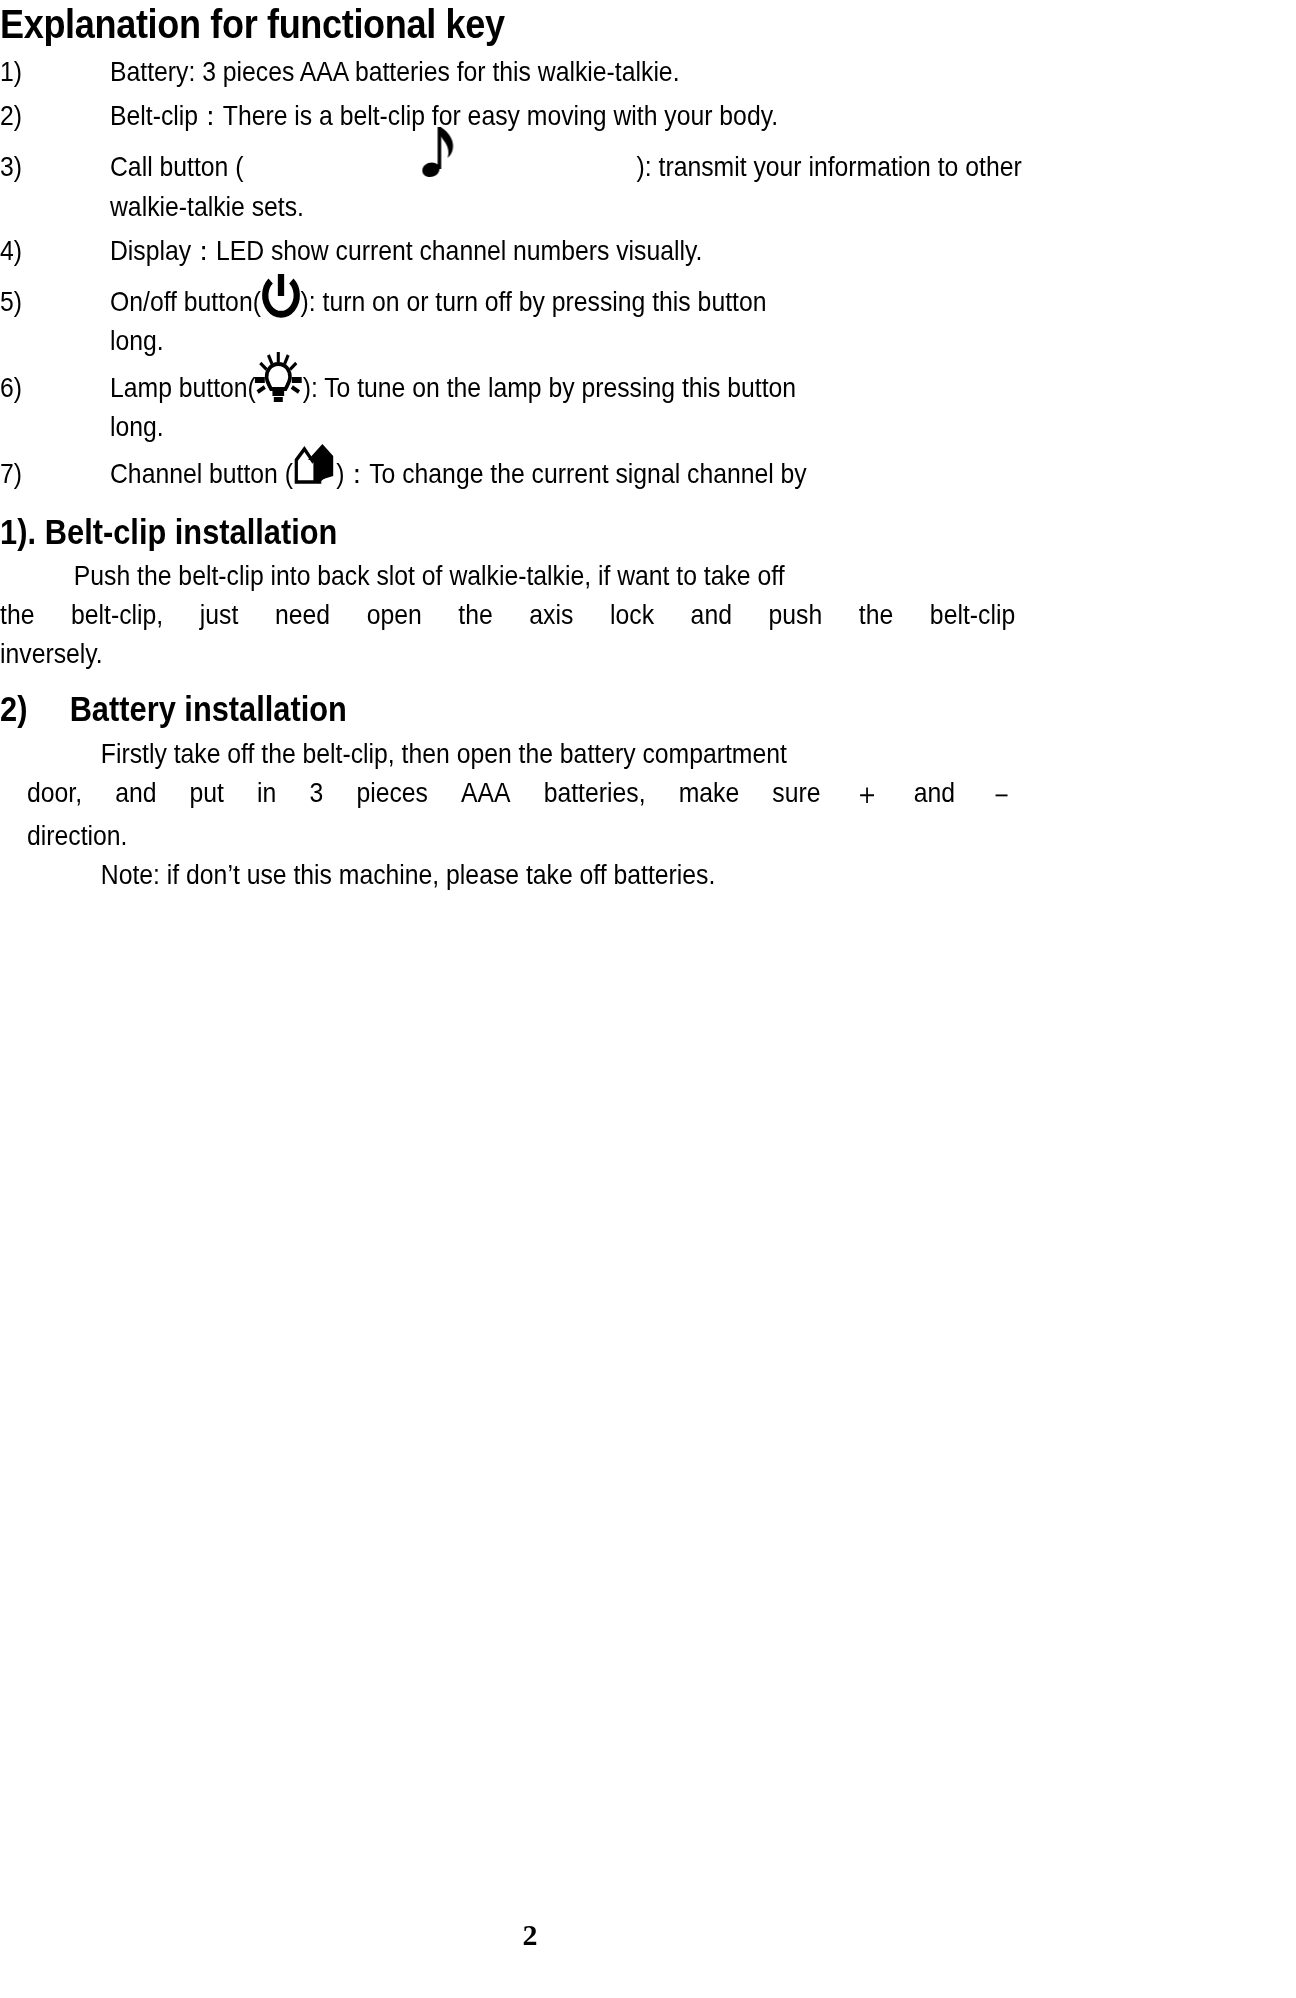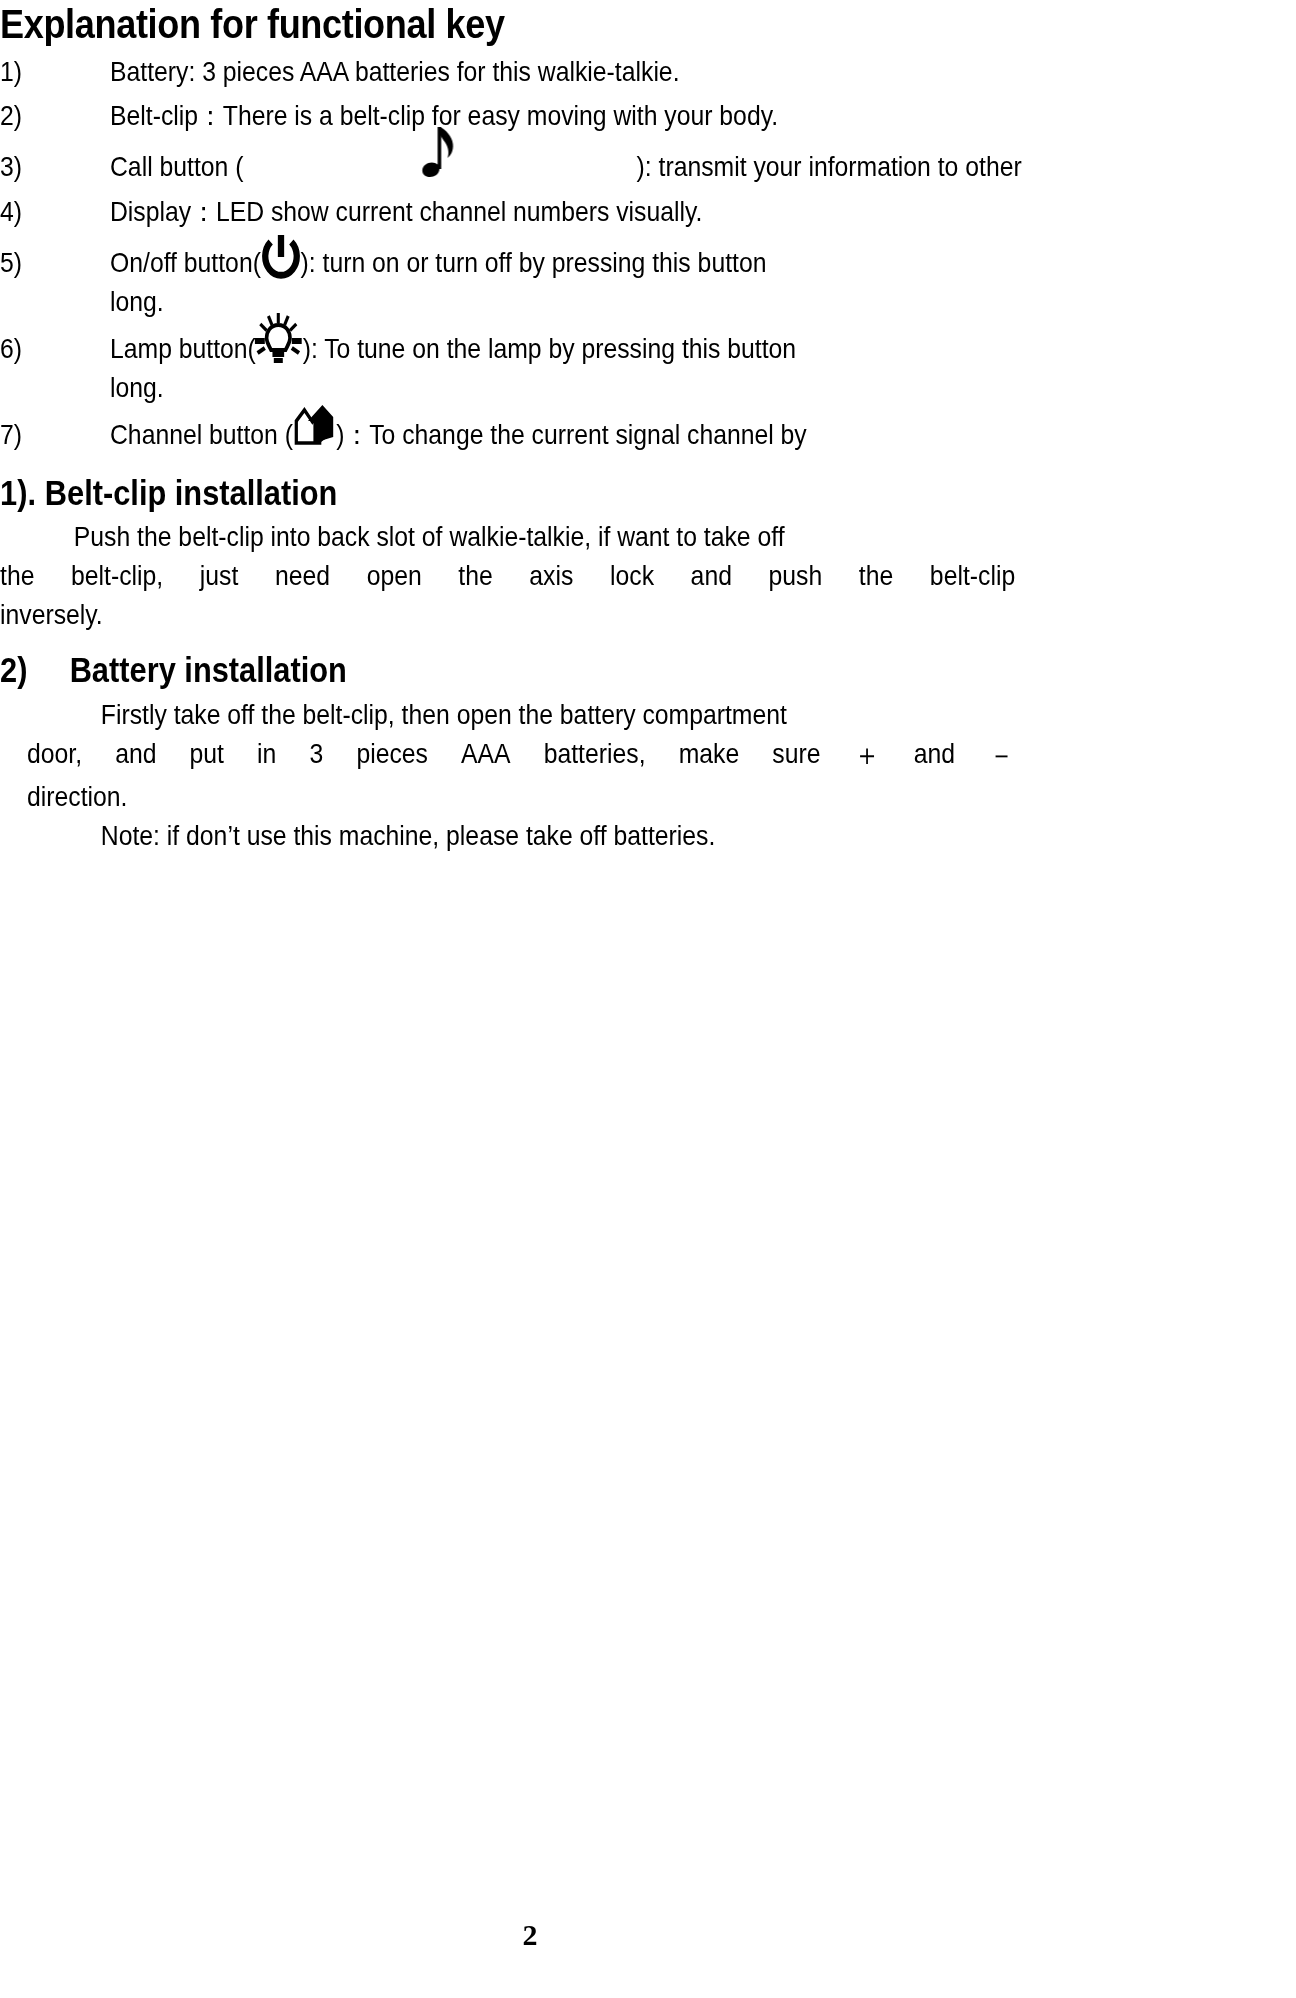--- a/index.html
+++ b/index.html
@@ -156,20 +156,24 @@
                 <svg viewBox="0 0 42 52" width="42" height="52" style="position:absolute;left:0;top:-22px;">
                   <path d="M20 44 C20 49 14.5 52 9.5 52 C4.5 52 1 49.5 1 45.5 C1 40.5 6.5 37.5 11.5 37.5 C14 37.5 16.5 38.2 18 39.5 L18 2 L22 2 L22 44 Z" fill="#000"></path>
                   <path d="M21 2 C27 5 34 11 35 19 C36 26 32 31 29 33 C31 28 30 22 26 17 C24 14.5 22 12 21 10 Z" fill="#000"></path>
                 </svg>
               </span>
               <span>): transmit your information to other</span>
             </span>
           </span>
         </div>
       </span>
+    </div>
+    <div class="item">
+      <span class="item-num"></span>
+      <span class="item-body">walkie-talkie sets.</span>
     </div>
 
     <div class="sp-5"></div>
 
     <div class="item">
       <span class="item-num">4)</span>
       <span class="item-body">Display：LED show current channel numbers visually.</span>
     </div>
 
     <div class="sp-12"></div>

